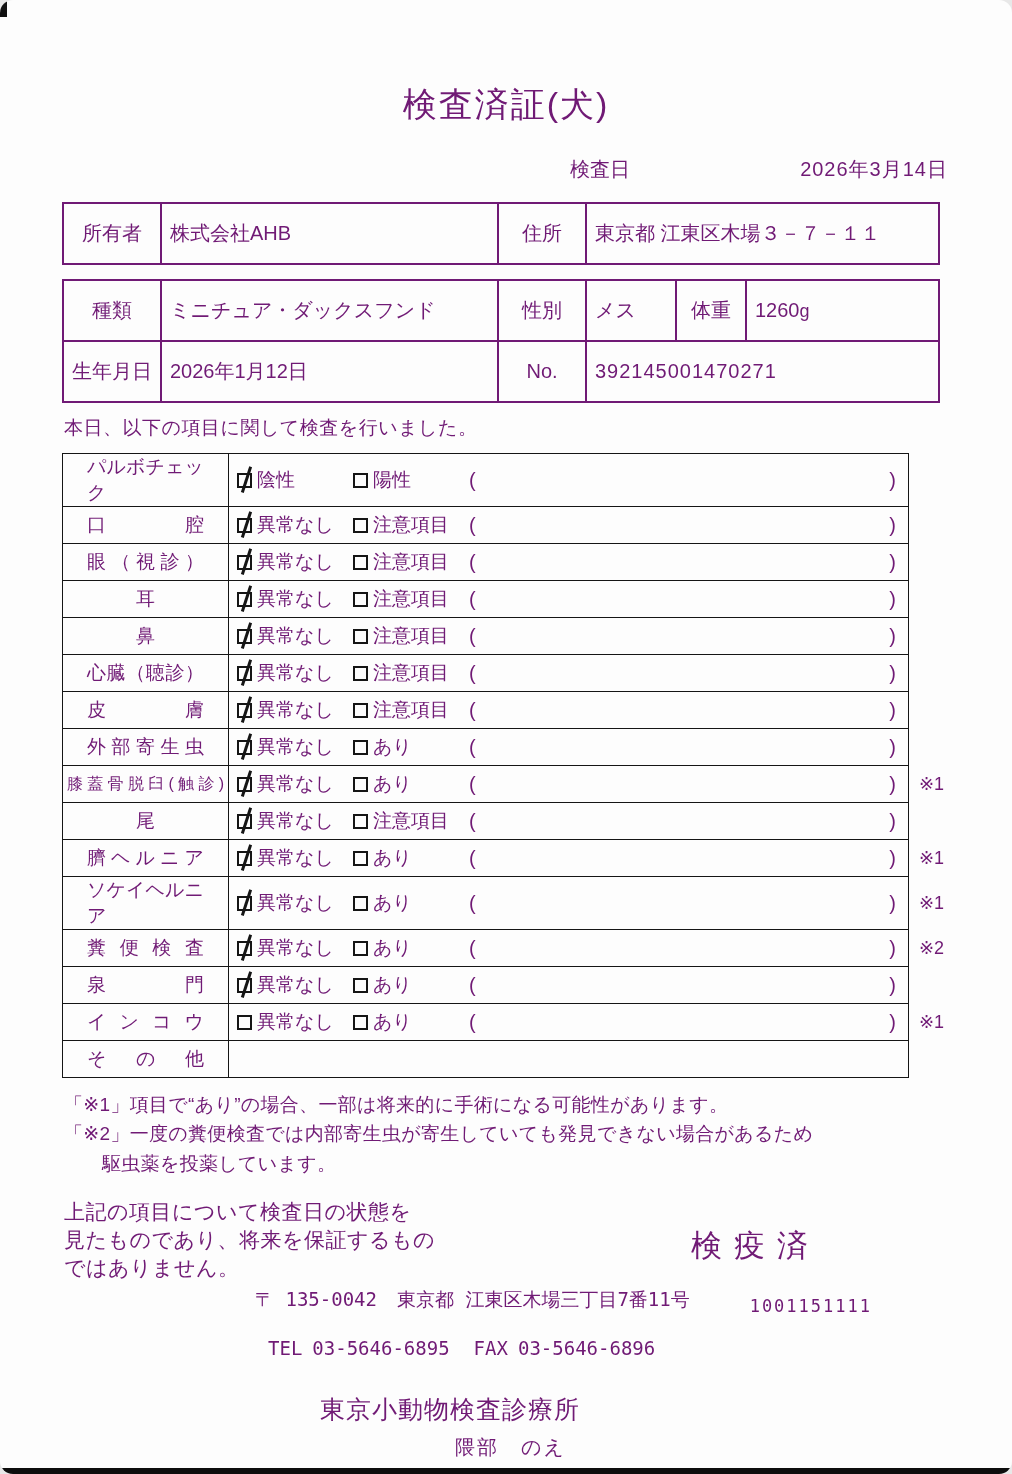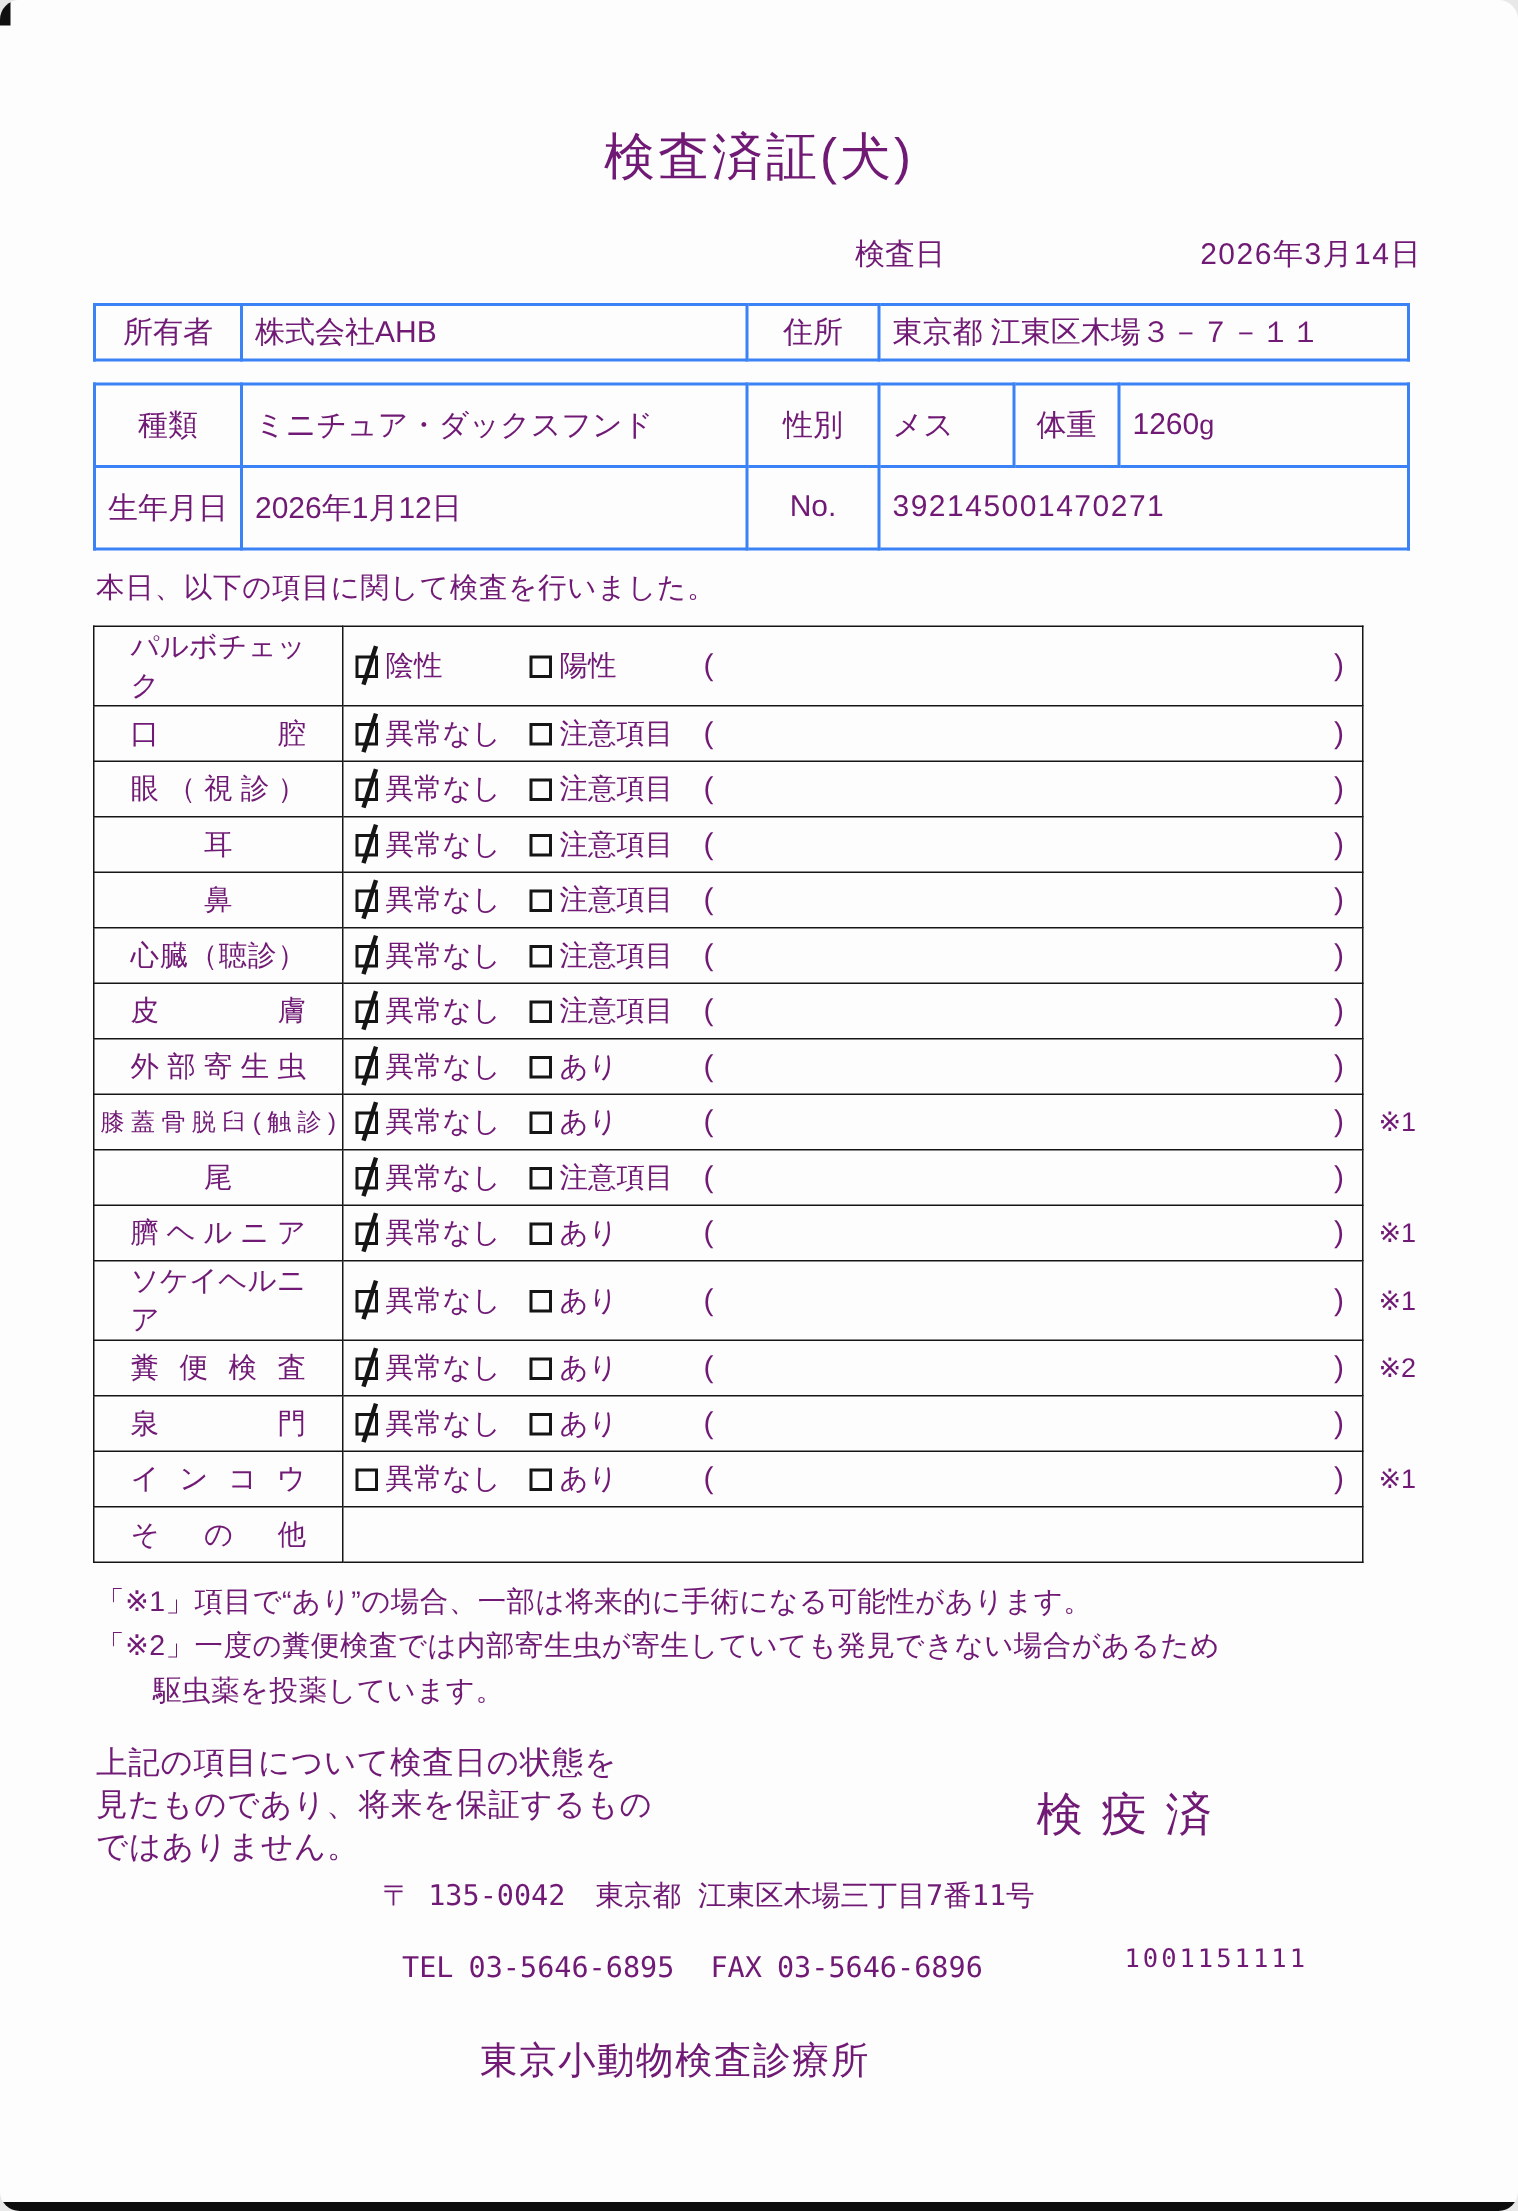--- a/index.html
+++ b/index.html
@@ -8,21 +8,21 @@
   .scan-corner { position:absolute; top:0; left:0; width:7px; height:17px; background:#101010; }
   .scan-bottom { position:absolute; left:0; right:0; bottom:0; height:6px; background:#0d0d0d; }
 
   .title { text-align:center; margin-top:82px; font-size:34px; font-weight:500; letter-spacing:2px; }
 
   .date-row { position:relative; margin:28px 62px 0; height:30px; font-size:20px; }
   .date-label { position:absolute; left:508px; top:0; }
   .date-value { position:absolute; right:2px; top:0; letter-spacing:1px; }
 
   table.info-table { border-collapse:collapse; table-layout:fixed; margin-left:62px; width:876px; }
-  table.info-table td { border:2px solid #3b82f6; vertical-align:middle; font-size:20px; padding:4px 8px; overflow:hidden; white-space:nowrap; }
+  table.info-table td { border:2px solid #701a75; vertical-align:middle; font-size:20px; padding:16px 8px; overflow:hidden; white-space:nowrap; }
   .owner-table { margin-top:16px; }
   .owner-table td { height:35px; }
   .dog-table { margin-top:14px; }
   .dog-table td { height:55px; }
   td.hd { text-align:center; padding:0 4px; }
   td.val { text-align:left; }
   td.breed { font-size:17px; }
   td.no-val { font-size:22px; letter-spacing:1px; }
   .weight-box { display:flex; align-items:baseline; padding-right:6px; }
   .weight-box .unit { font-size:18px; }
@@ -488,16 +488,17 @@
   <div class="tel-line">
     <span>TEL</span>
     <span>03-5646-6895</span>
     <span class="fax-group">
       <span>FAX</span>
       <span>03-5646-6896</span>
     </span>
   </div>
 
   <div class="clinic-name">東京小動物検査診療所</div>
+  <div class="clinic-person">隈部　のえ</div>
   <div class="doc-code">1001151111</div>
 
   <div class="scan-bottom"></div>
 </div>
 
 </body></html>

